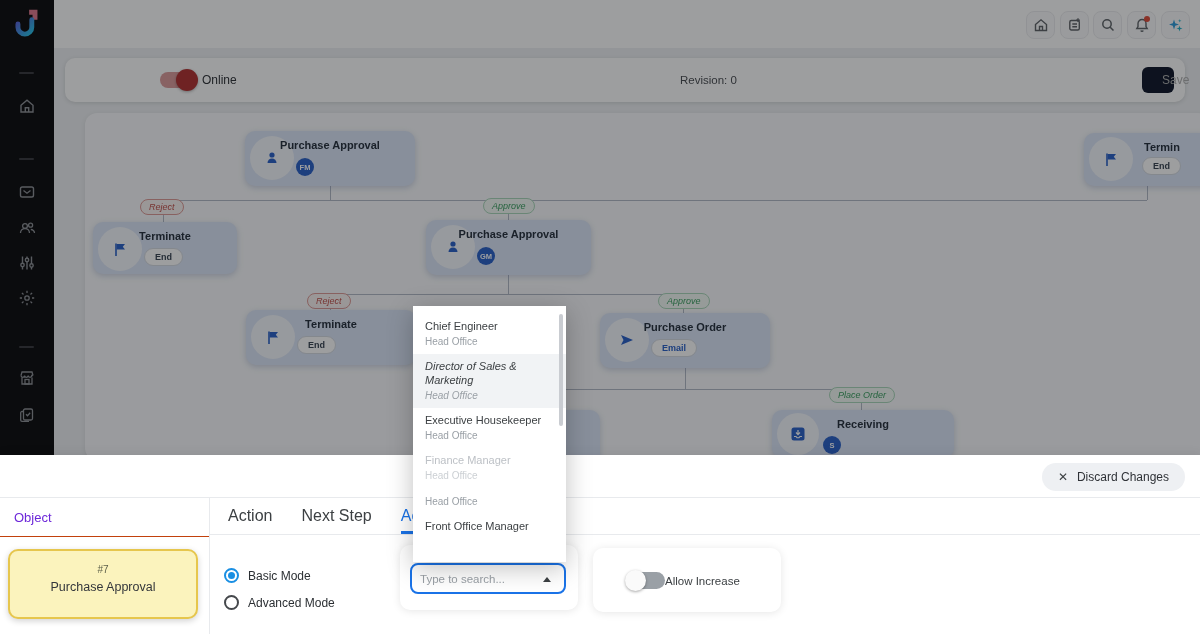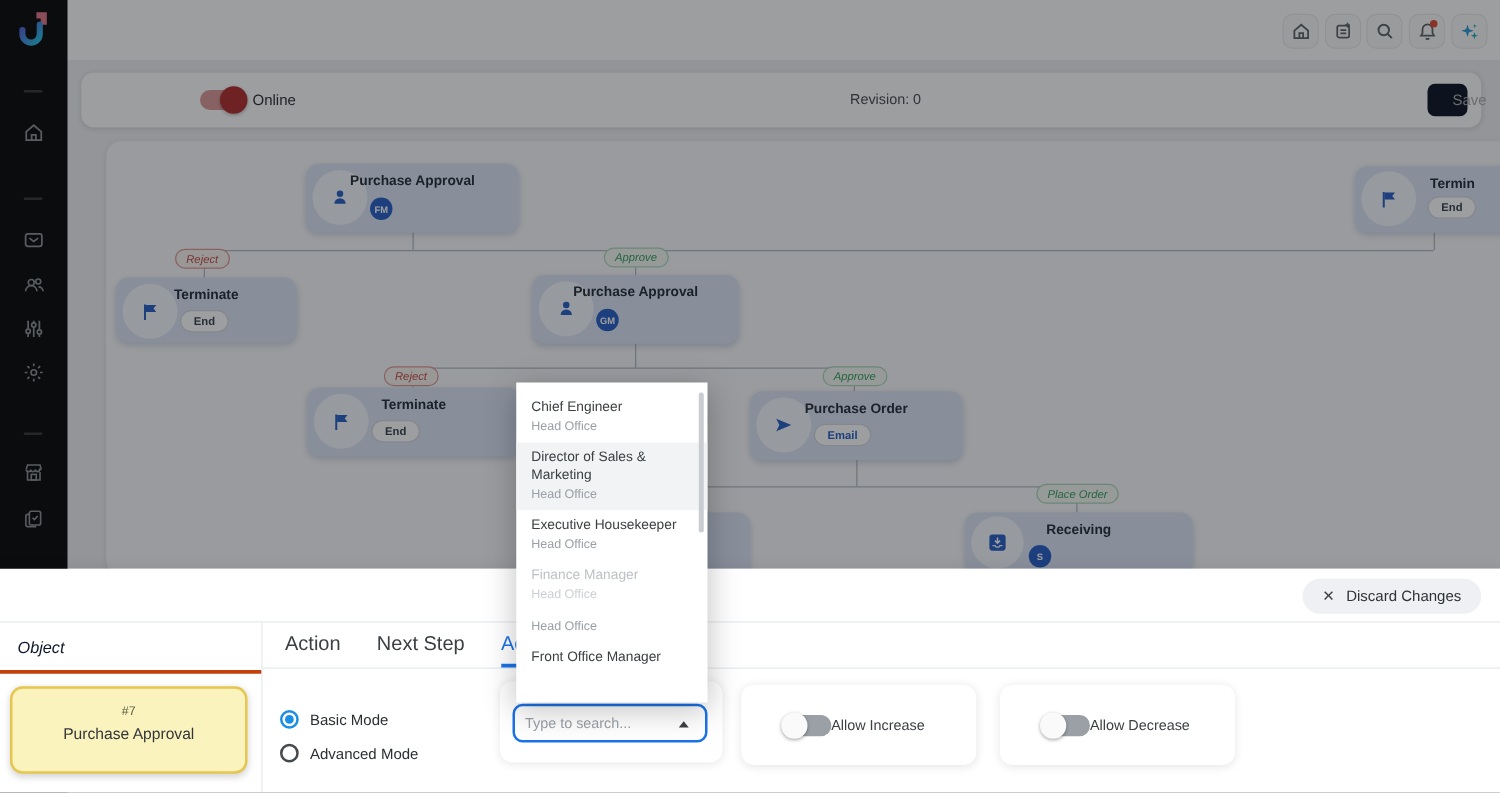--- a/index.html
+++ b/index.html
@@ -38,34 +38,34 @@
   .node-badge-circle { position:absolute; left:51px; top:27px; width:18px; height:18px; border-radius:50%; background:#2a61c9; color:#fff; font-size:7.5px; font-weight:bold; display:flex; align-items:center; justify-content:center; }
   .node-pill { position:absolute; left:51px; top:26px; padding:3px 10px; background:#ffffff; border:1px solid #d5dae2; border-radius:10px; font-size:9px; font-weight:bold; color:#3a4553; white-space:nowrap; }
   .node-pill.blue { color:#2a61c9; }
 
   
   .dim { position:absolute; left:0; top:0; width:1200px; height:455px; background:rgba(10,12,16,.40); z-index:40; }
 
   
   .dropdown { position:absolute; left:413px; top:306px; width:153px; height:256px; background:#ffffff; border-radius:0; box-shadow:0 6px 24px rgba(0,0,0,.25); z-index:100; overflow:hidden; padding-top:8px; }
   .dd-item { padding:5px 10px 6px 12px; cursor:pointer; }
-  .dd-item.hovered { background:#f1f3f5; }
+  .dd-item.hovered { background:#f1f3f5;font-style:italic; }
   .dd-name { font-size:11px; color:#3c4043; line-height:14px; }
   .dd-sub { font-size:10px; color:#9aa0a6; line-height:13px; margin-top:2px; }
   .dd-item.disabled .dd-name { color:#bdc1c6; }
   .dd-item.disabled .dd-sub { color:#ccd0d4; }
   .dd-scrollbar { position:absolute; right:3px; top:8px; width:4px; height:112px; background:#c9ccd1; border-radius:2px; }
 
   
   .panel { position:absolute; left:0; top:455px; width:1200px; height:179px; background:#ffffff; z-index:60; box-shadow:0 -2px 10px rgba(0,0,0,.06); }
   .discard-row { position:absolute; left:0; top:0; width:1200px; height:43px; border-bottom:1px solid #e8eaed; }
   .btn-discard { position:absolute; right:15px; top:8px; height:28px; padding:0 16px; border-radius:15px; background:#eef0f3; display:flex; align-items:center; gap:9px; font-size:12px; font-weight:500; color:#2f3237; cursor:pointer; }
   .btn-discard .x { font-size:12px; color:#3c4043; }
   .obj-col { position:absolute; left:0; top:43px; width:210px; height:136px; border-right:1px solid #e8eaed; }
-  .obj-title { padding:12px 14px 11px; font-size:13px; color:#0f172a; border-bottom:3px solid #c2410c;font-style:italic; }
+  .obj-title { padding:12px 14px 11px; font-size:13px; color:#6d28d9; border-bottom:1px solid #c2410c; }
   .obj-card { position:absolute; left:8px; top:51px; width:190px; height:70px; background:#fbf3bd; border:2px solid #e6c64d; border-radius:10px; box-shadow:0 2px 6px rgba(0,0,0,.18); text-align:center; padding-top:13px; cursor:pointer; }
   .obj-num { font-size:10px; color:#5c5f49; }
   .obj-name { font-size:12.5px; color:#33363b; margin-top:5px; }
   .tabs-row { position:absolute; left:210px; top:43px; width:990px; height:37px; border-bottom:1px solid #e8eaed; display:flex; align-items:stretch; gap:29px; padding-left:18px; }
   .tab { font-size:16px; color:#3c4043; display:flex; align-items:center; cursor:pointer; }
   .tab.active { color:#1a73e8; font-weight:500; box-shadow:inset 0 -3px 0 #1a73e8; padding-right:28px; }
   .radio-row { position:absolute; display:flex; align-items:center; gap:9px; cursor:pointer; }
   .radio { width:15px; height:15px; border-radius:50%; border:2px solid #45484c; background:#fff; display:flex; align-items:center; justify-content:center; }
   .radio.sel { border-color:#1a8fe3; }
   .radio.sel .dot { width:7px; height:7px; border-radius:50%; background:#1a8fe3; }
@@ -355,23 +355,15 @@
     <span class="caret-up"></span>
 
     <div class="mini-card" style="left:593px;top:93px;width:188px;height:64px">
       <div class="toggle-inner">
         <span class="switch">
             <span class="knob"></span>
           </span>
         <span class="toggle-label">Allow Increase</span>
       </div>
     </div>
-    <div class="mini-card" style="left:800px;top:93px;width:188px;height:64px">
-      <div class="toggle-inner">
-        <span class="switch">
-            <span class="knob"></span>
-          </span>
-        <span class="toggle-label">Allow Decrease</span>
-      </div>
-    </div>
   </div>
 
 </div>
 
 </body></html>

